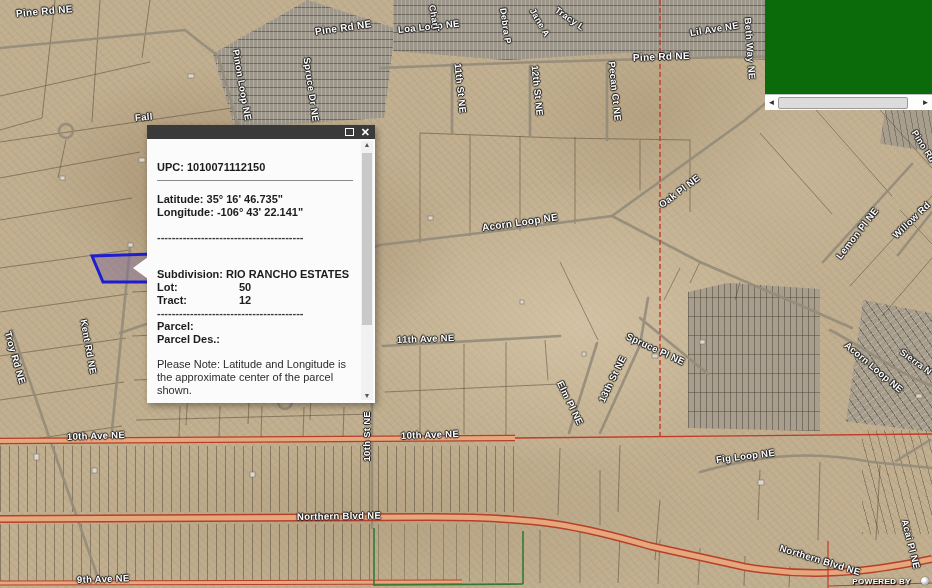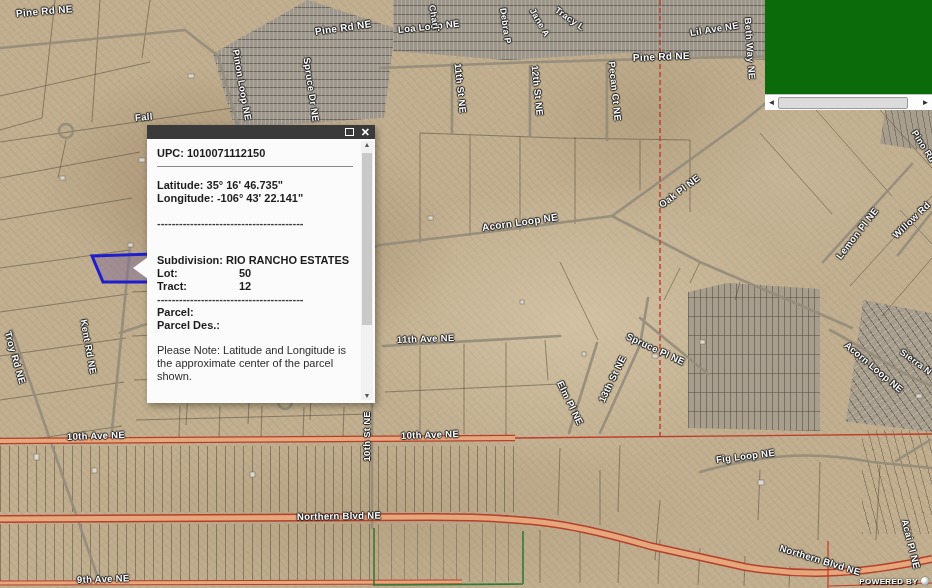--- a/index.html
+++ b/index.html
@@ -53,39 +53,39 @@
   .ovscroll{position:absolute;left:0;right:0;bottom:0;height:15px;background:#fdfdfd;border-top:1px solid #c0c0c0;}
   .ovscroll .arrow{position:absolute;top:0;width:11px;height:15px;font-size:8px;line-height:15px;text-align:center;color:#333;cursor:pointer;}
   .ovscroll .arrow.left{left:1px;} .ovscroll .arrow.right{right:1px;}
   .ovthumb{position:absolute;left:13px;top:2px;width:128px;height:10px;background:#dcdcdc;border:1px solid #9a9a9a;border-radius:2px;cursor:pointer;}
   
   .popup{position:absolute;left:147px;top:125px;width:228px;height:278px;background:#fbfbfb;z-index:10;
     box-shadow:2px 3px 7px rgba(0,0,0,.35);font-size:11px;line-height:13px;color:#1c1c1c;font-weight:bold;}
   .ptitle{position:absolute;left:0;top:0;right:0;height:14px;background:#3a3a3a;}
   .ptitle .max{position:absolute;right:21px;top:3px;width:7px;height:6px;border:1.5px solid #fff;cursor:pointer;}
   .ptitle .close{position:absolute;right:5px;top:0;color:#fff;font-size:11px;line-height:14px;font-weight:bold;cursor:pointer;}
-  .pbody{position:absolute;left:0;top:14px;right:0;bottom:0;overflow:hidden;padding:8px 22px 0 10px;box-sizing:border-box;}
+  .pbody{position:absolute;left:0;top:14px;right:0;bottom:0;overflow:hidden;padding:22px 22px 0 10px;box-sizing:border-box;}
   .pbody hr{border:none;border-top:1px solid #8a8a8a;margin:6px 0 8px 0;}
   .acct{margin-top:0;}
   .acct a{color:#2a6fb5;text-decoration:underline;cursor:pointer;}
   .latlong{margin-top:12px;}
   .sep{margin-top:12px;color:#3c3c3c;overflow:hidden;white-space:nowrap;}
   .subdiv{margin-top:24px;}
   .kv{display:flex;}
   .kv .k{width:82px;}
   .tract{margin-top:0;}
   .note{margin-top:12px;font-weight:normal;color:#2b2b2b;}
   .vscroll{position:absolute;top:16px;right:2px;bottom:3px;width:12px;background:#f1f1f1;}
   .vscroll .varrow{position:absolute;left:0;right:0;height:10px;font-size:7px;color:#555;text-align:center;line-height:10px;cursor:pointer;}
   .vscroll .up{top:-1px;} .vscroll .down{bottom:-1px;}
   .vthumb{position:absolute;left:1px;right:1px;top:12px;height:172px;background:#c9c9c9;cursor:pointer;}
   .pointer{position:absolute;left:133px;top:257px;width:0;height:0;z-index:11;
     border-top:11px solid transparent;border-bottom:11px solid transparent;border-right:15px solid #fbfbfb;}
   
-  .attrib{position:absolute;right:3px;bottom:2px;z-index:5;display:flex;align-items:flex-start;gap:3px;}
+  .attrib{position:absolute;right:3px;bottom:2px;z-index:5;display:flex;align-items:flex-start;gap:10px;}
   .attrib .txt{color:#fff;font-size:8px;font-weight:bold;letter-spacing:.4px;
     text-shadow:0 0 2px #000,1px 1px 1px #000;}
   .globe{width:8px;height:8px;border-radius:50%;background:radial-gradient(circle at 35% 35%, #ffffff 20%, #bfc6cc 55%, #6f7a82 100%);box-shadow:0 0 1px #000;}
 </style>
 </head>
 <body>
 
 <div class="stage">
 
   <div class="tex" id="texA"></div>

